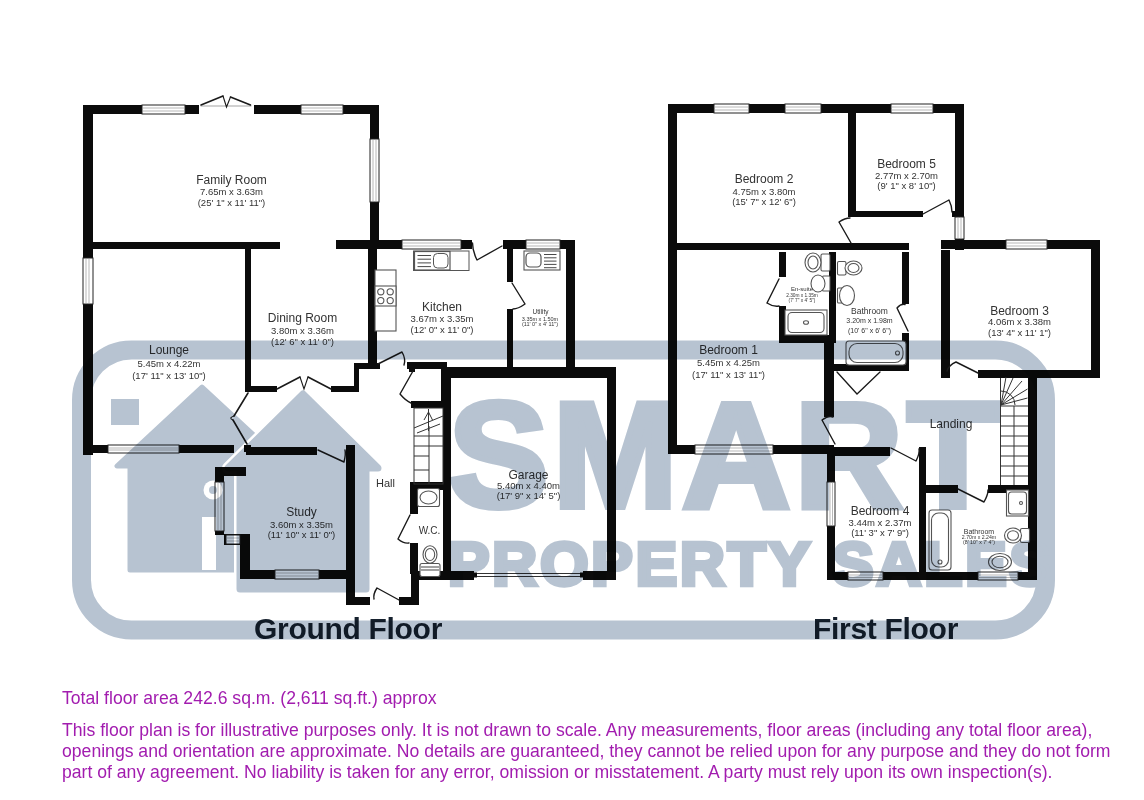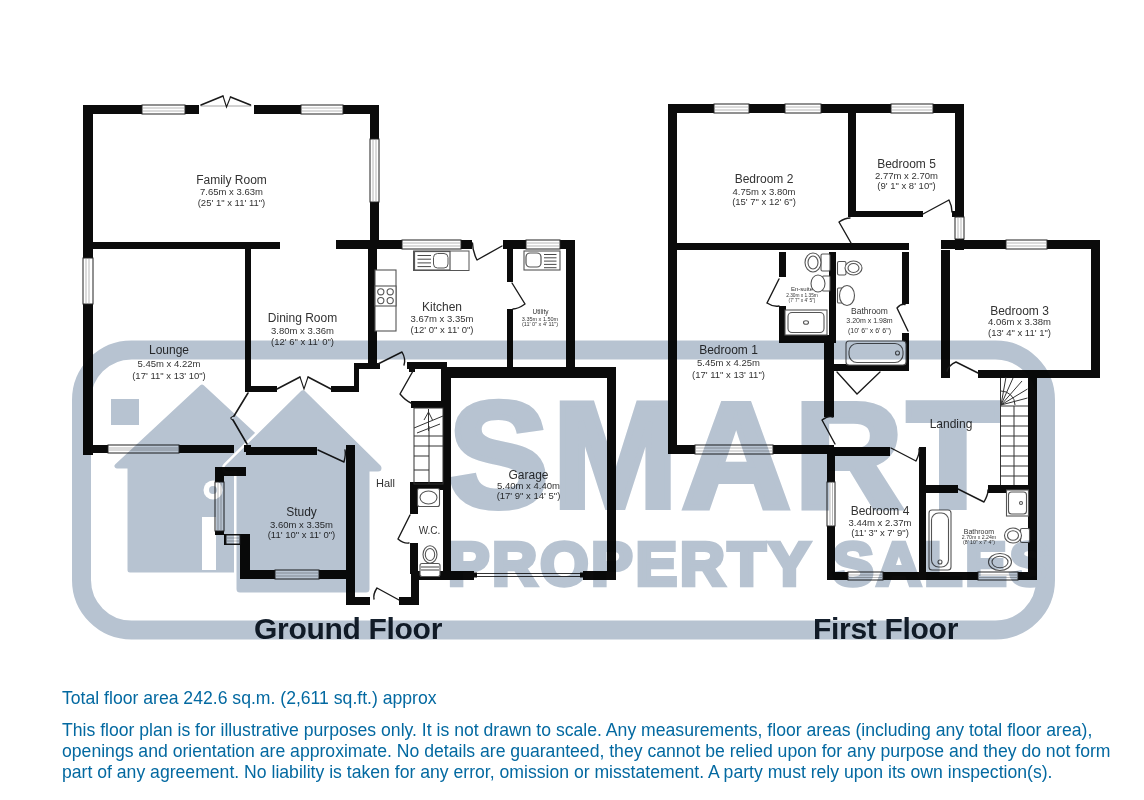--- a/index.html
+++ b/index.html
@@ -1,19 +1,19 @@
 <!DOCTYPE html>
 <html><head>
 <meta charset="utf-8">
 <style>
 html,body{margin:0;padding:0;background:#fff;width:1144px;height:800px;overflow:hidden;font-family:"Liberation Sans",sans-serif;}
 #stage{position:absolute;left:0;top:0;width:1144px;height:800px;}
 svg{position:absolute;left:0;top:0;}
 #wm{mix-blend-mode:multiply;}
-.btxt{position:absolute;color:#0369a1;font-size:17.62px;white-space:nowrap;}
+.btxt{position:absolute;color:#a21caf;font-size:17.62px;white-space:nowrap;}
 </style>
 </head>
 <body>
 <div id="stage">
 <svg id="plan" width="1144" height="800" viewBox="0 0 1144 800">
 <g fill="#0b0b0b" stroke="none">
 
 <rect x="83" y="105" width="296" height="9"></rect>
 
 <rect x="83" y="105" width="10" height="350"></rect>

